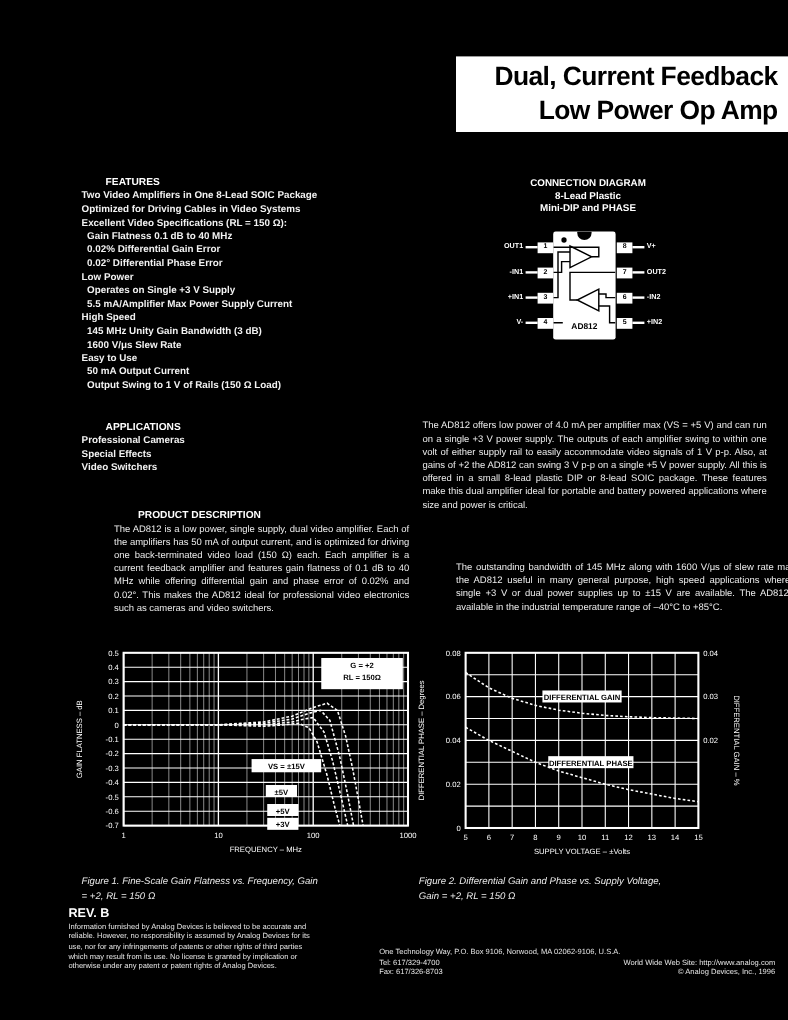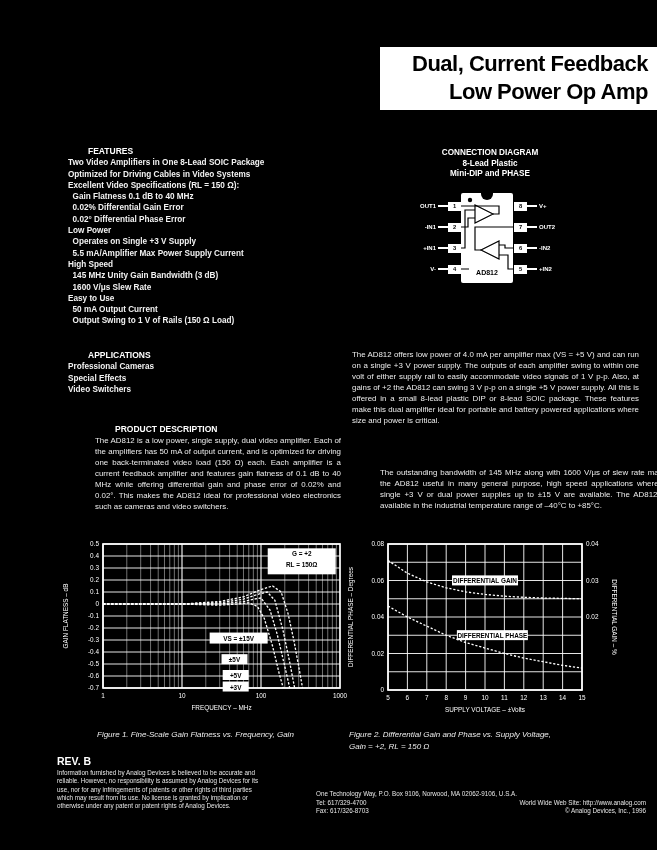--- a/index.html
+++ b/index.html
@@ -214,22 +214,23 @@
     <text x="243.71499999999997" y="28.82" text-anchor="middle" class="an">RL = 150Ω</text>
     <rect x="151.65" y="94.56" width="58" height="11" fill="#fff"></rect>
     <text x="180.65" y="102.56" text-anchor="middle" class="an">VS = ±15V</text>
     <rect x="163.5" y="116.16" width="26" height="10" fill="#fff"></rect>
     <text x="176.5" y="124.16" text-anchor="middle" class="an">±5V</text>
     <rect x="164.685" y="132" width="26" height="10" fill="#fff"></rect>
     <text x="177.685" y="140" text-anchor="middle" class="an">+5V</text>
     <rect x="164.685" y="143.51999999999998" width="26" height="10" fill="#fff"></rect>
     <text x="177.685" y="151.51999999999998" text-anchor="middle" class="an">+3V</text>
   </svg>
-<div class="abs caption" style="left:68px;top:729px;margin-left:29px;">
+<div class="abs caption" style="left:68px;top:729px;">
   <div>Figure 1. Fine-Scale Gain Flatness vs. Frequency, Gain</div>
+  <div>= +2, RL = 150 Ω</div>
 </div>
 
 <svg id="fig2-svg" class="figsvg" style="left:343px;top:538px;" width="314" height="182">
     <line x1="45" y1="6" x2="45" y2="152" stroke="#fff" stroke-width="0.9"></line>
     <text x="45" y="162" text-anchor="middle" class="tk">5</text>
     <line x1="64.4" y1="6" x2="64.4" y2="152" stroke="#fff" stroke-width="0.9"></line>
     <text x="64.4" y="162" text-anchor="middle" class="tk">6</text>
     <line x1="83.80000000000001" y1="6" x2="83.80000000000001" y2="152" stroke="#fff" stroke-width="0.9"></line>
     <text x="83.80000000000001" y="162" text-anchor="middle" class="tk">7</text>
     <line x1="103.19999999999999" y1="6" x2="103.19999999999999" y2="152" stroke="#fff" stroke-width="0.9"></line>

